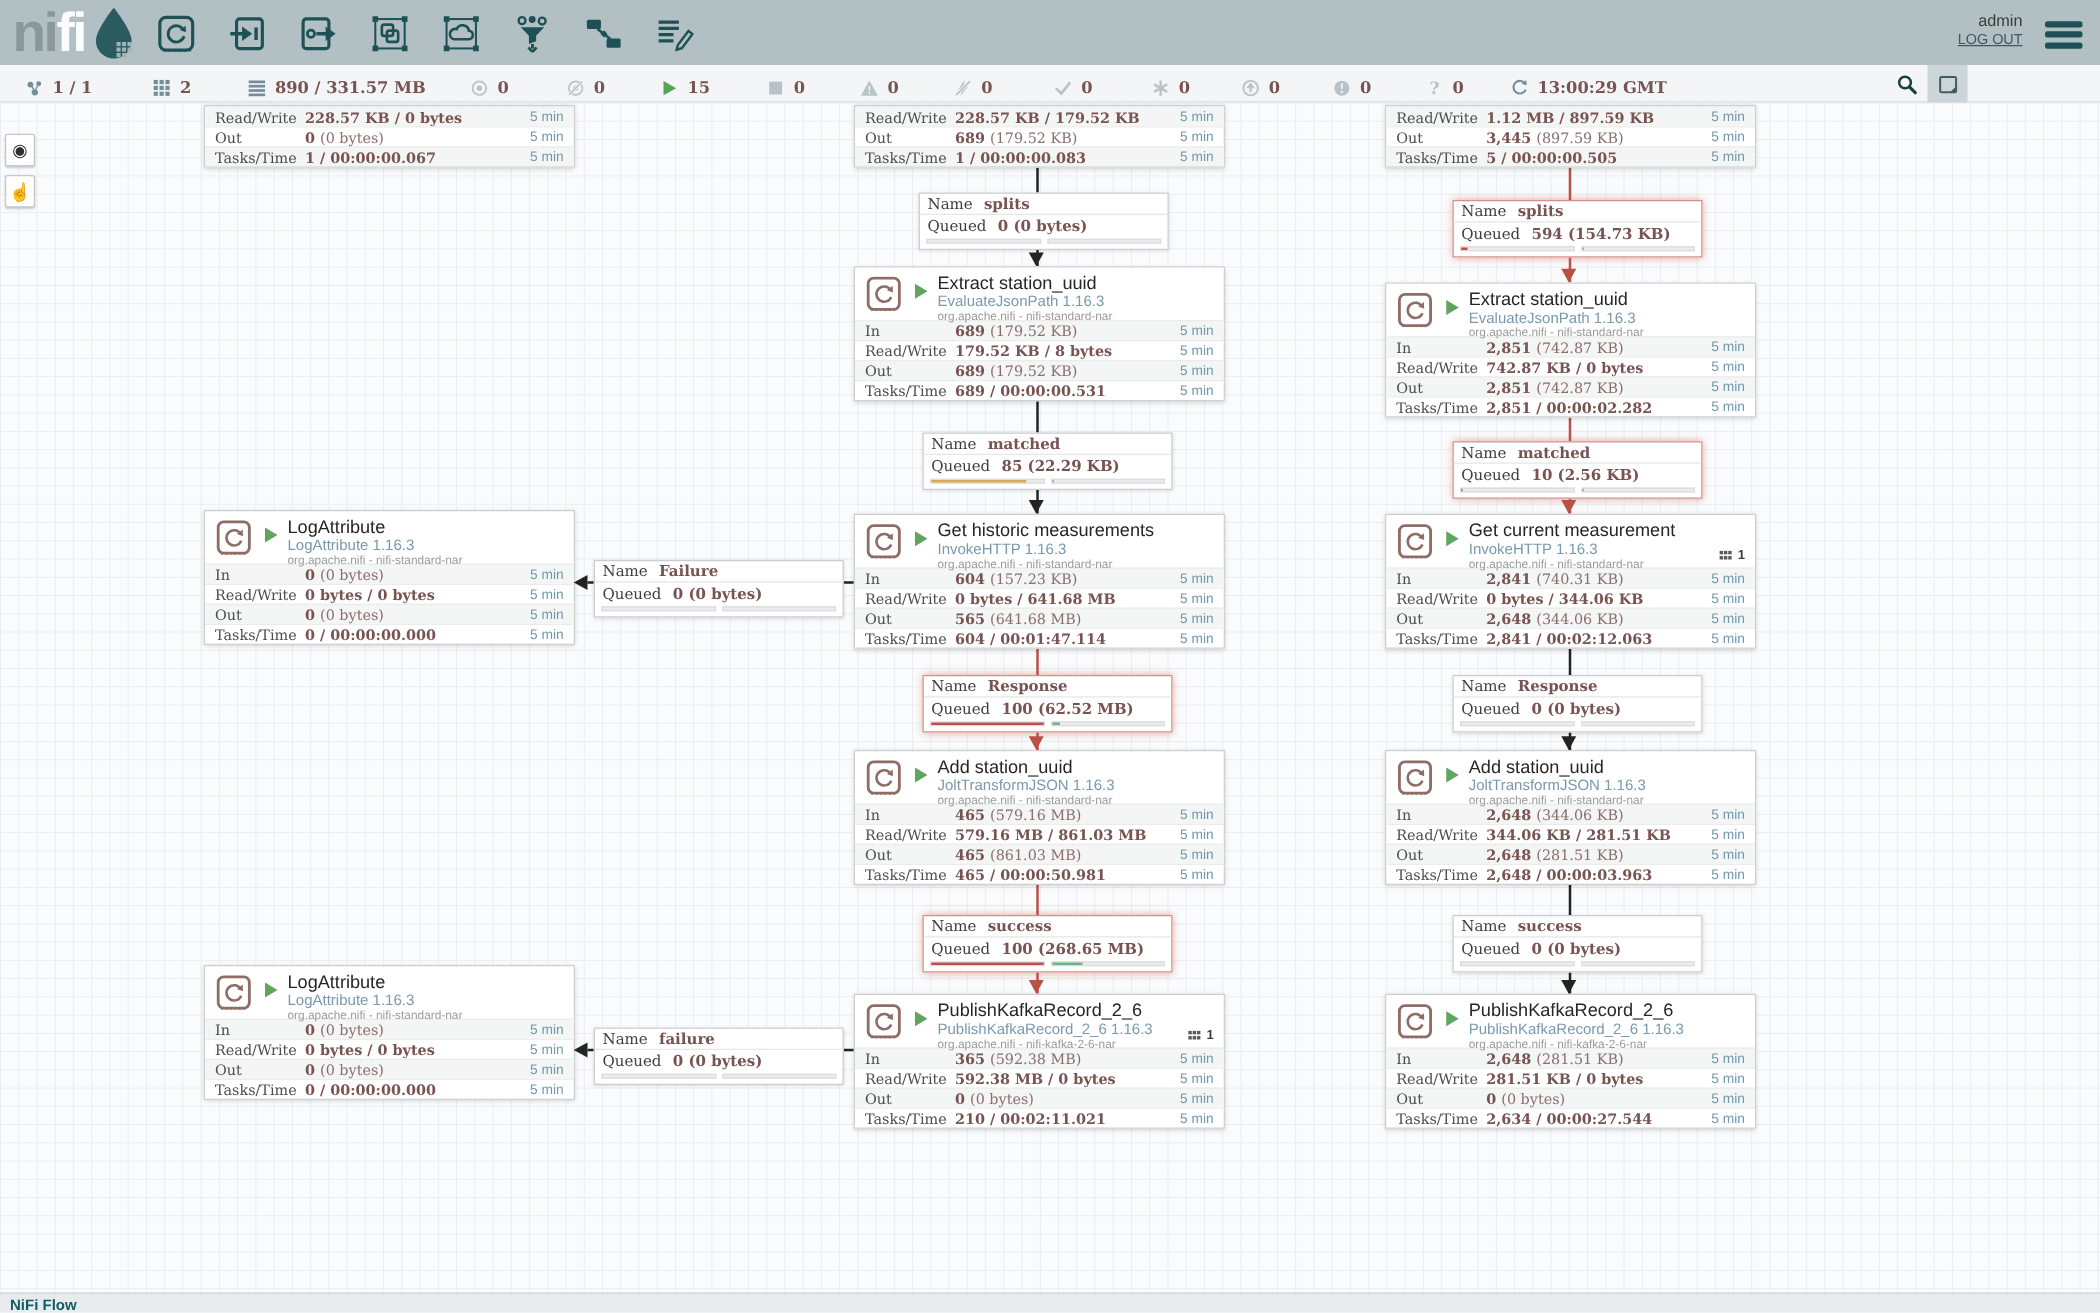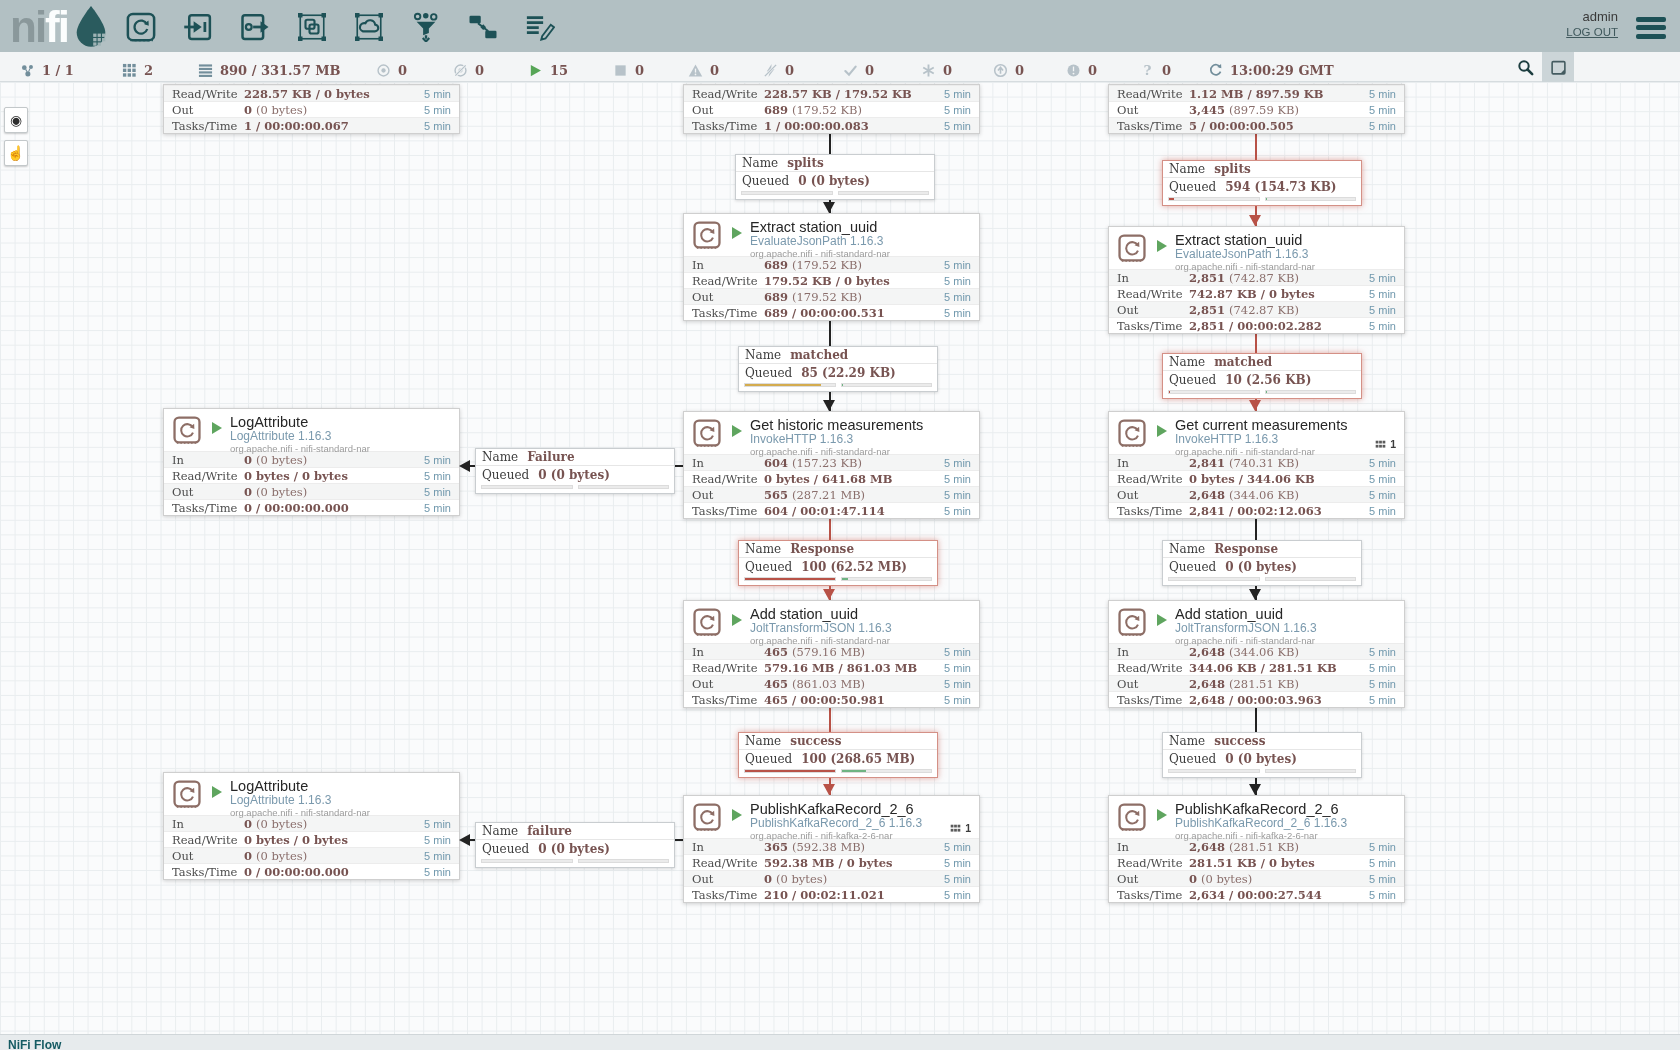--- a/index.html
+++ b/index.html
@@ -599,21 +599,21 @@
 
     </div>
       <div class="proc-rows">
         <div class="stat-row">
       <span class="stat-label">In</span>
           <span class="stat-val">689 <span class="stat-paren">(179.52 KB)</span></span>
       <span class="stat-win">5 min</span>
         </div>
         <div class="stat-row">
       <span class="stat-label">Read/Write</span>
-          <span class="stat-val">179.52 KB / 0 bytes</span>
+          <span class="stat-val">179.52 KB / 8 bytes</span>
       <span class="stat-win">5 min</span>
         </div>
         <div class="stat-row">
       <span class="stat-label">Out</span>
           <span class="stat-val">689 <span class="stat-paren">(179.52 KB)</span></span>
       <span class="stat-win">5 min</span>
         </div>
         <div class="stat-row">
       <span class="stat-label">Tasks/Time</span>
           <span class="stat-val">689 / 00:00:00.531</span>
@@ -724,42 +724,42 @@
           <span class="stat-val">604 <span class="stat-paren">(157.23 KB)</span></span>
       <span class="stat-win">5 min</span>
         </div>
         <div class="stat-row">
       <span class="stat-label">Read/Write</span>
           <span class="stat-val">0 bytes / 641.68 MB</span>
       <span class="stat-win">5 min</span>
         </div>
         <div class="stat-row">
       <span class="stat-label">Out</span>
-          <span class="stat-val">565 <span class="stat-paren">(287.21 MB)</span></span>
+          <span class="stat-val">565 <span class="stat-paren">(641.68 MB)</span></span>
       <span class="stat-win">5 min</span>
         </div>
         <div class="stat-row">
       <span class="stat-label">Tasks/Time</span>
           <span class="stat-val">604 / 00:01:47.114</span>
       <span class="stat-win">5 min</span>
         </div>
       </div>
     </div>
     <div class="processor" style="left: 1108px; top: 329px;">
       <div class="proc-header">
       <span class="proc-icon">
         <svg width="28" height="28" viewBox="0 0 22 22">
           <rect x="1.2" y="1.2" width="19.6" height="19.6" rx="3.5" fill="none" stroke="#8d6e66" stroke-width="1.8"></rect>
           <path d="M15.4 8.8 A4.8 4.8 0 1 0 15.7 13" fill="none" stroke="#8d6e66" stroke-width="1.6"></path>
           <path d="M16.6 6 L16.8 10.2 L13 8.8 Z" fill="#8d6e66"></path>
           <path d="M3 21.4 h16" stroke="#8d6e66" stroke-width="1" stroke-dasharray="1.2 1.6"></path>
         </svg></span>
       <span class="proc-play"></span>
       <div class="proc-titles">
-        <div class="proc-title">Get current measurements</div>
+        <div class="proc-title">Get current measurement</div>
         <div class="proc-type">InvokeHTTP 1.16.3</div>
         <div class="proc-bundle">org.apache.nifi - nifi-standard-nar</div>
       </div>
       <div class="proc-badge">
           <svg width="11" height="11" viewBox="0 0 16 16">
             <rect x="1" y="2.5" width="4" height="4" fill="#5a5a5a"></rect>
             <rect x="6" y="2.5" width="4" height="4" fill="#5a5a5a"></rect>
             <rect x="11" y="2.5" width="4" height="4" fill="#5a5a5a"></rect>
             <rect x="1" y="8.5" width="4" height="4" fill="#5a5a5a"></rect>
             <rect x="6" y="8.5" width="4" height="4" fill="#5a5a5a"></rect>

